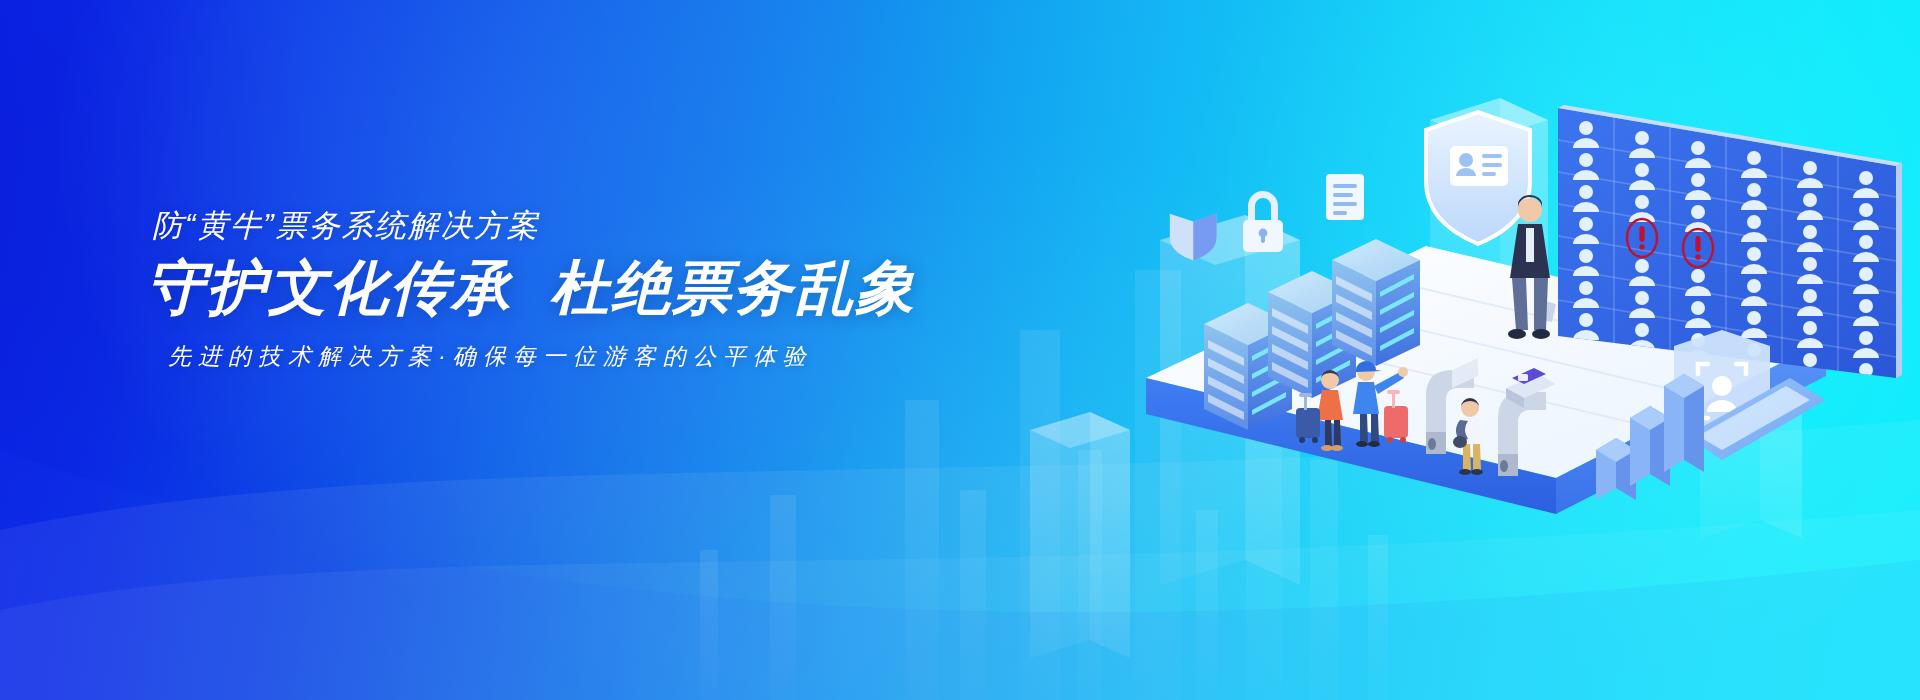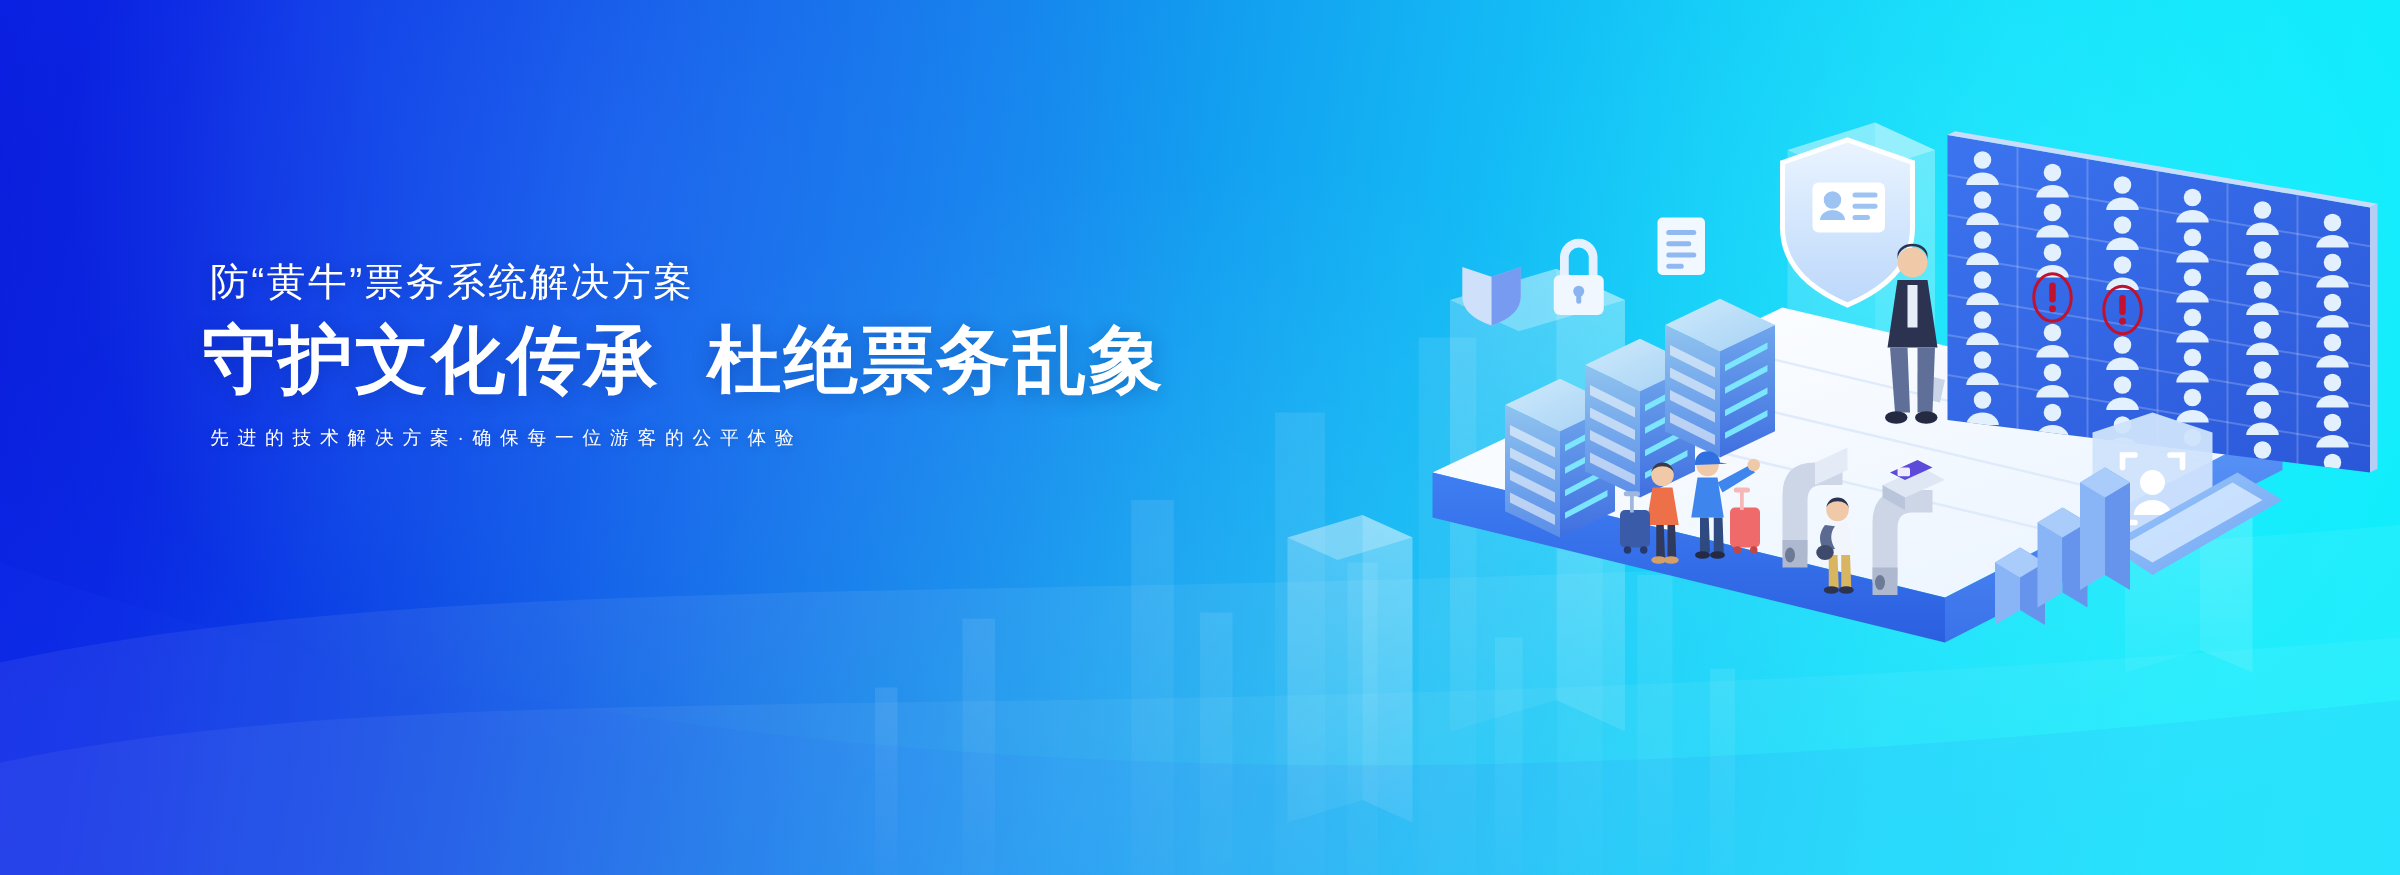--- a/index.html
+++ b/index.html
@@ -38,21 +38,21 @@
 
   
   .city{position:absolute;inset:0;pointer-events:none;overflow:hidden;}
   .city i{position:absolute;bottom:0;display:block;
     background:linear-gradient(180deg,rgba(255,255,255,.085) 0%,rgba(255,255,255,.015) 100%);}
 
   
   .waves{position:absolute;left:0;bottom:0;width:100%;height:320px;pointer-events:none;}
 
   
-  .copy{position:absolute;left:162px;top:206px;width:780px;}
+  .copy{position:absolute;left:146px;top:206px;width:780px;font-style:italic;}
   .eyebrow{
     color:#ffffff;
     font-size:31px;
     letter-spacing:2px;
     font-weight:400;
     line-height:1.3;
     margin:0 0 8px 6px;
     white-space:nowrap;
     text-shadow:0 1px 10px rgba(0,30,120,.30);
   }
@@ -62,25 +62,25 @@
     font-weight:bold;
     letter-spacing:2px;
     line-height:1.18;
     margin:0 0 16px 0;
     white-space:nowrap;
     text-shadow:0 2px 16px rgba(0,30,120,.32);
   }
   .headline .gap{display:inline-block;width:38px;}
   .subline{
     color:#ffffff;
-    font-size:15px;
+    font-size:23px;
     letter-spacing:7px;
     font-weight:400;
     line-height:1.4;
-    margin:0 0 0 6px;
+    margin:0 0 0 22px;
     white-space:nowrap;
     text-shadow:0 1px 8px rgba(0,30,120,.28);
   }
 
   
   .illo{position:absolute;right:14px;top:78px;width:780px;height:420px;}
   .illo svg{display:block;width:100%;height:100%;overflow:visible;}
 </style>
 </head>
 <body>

